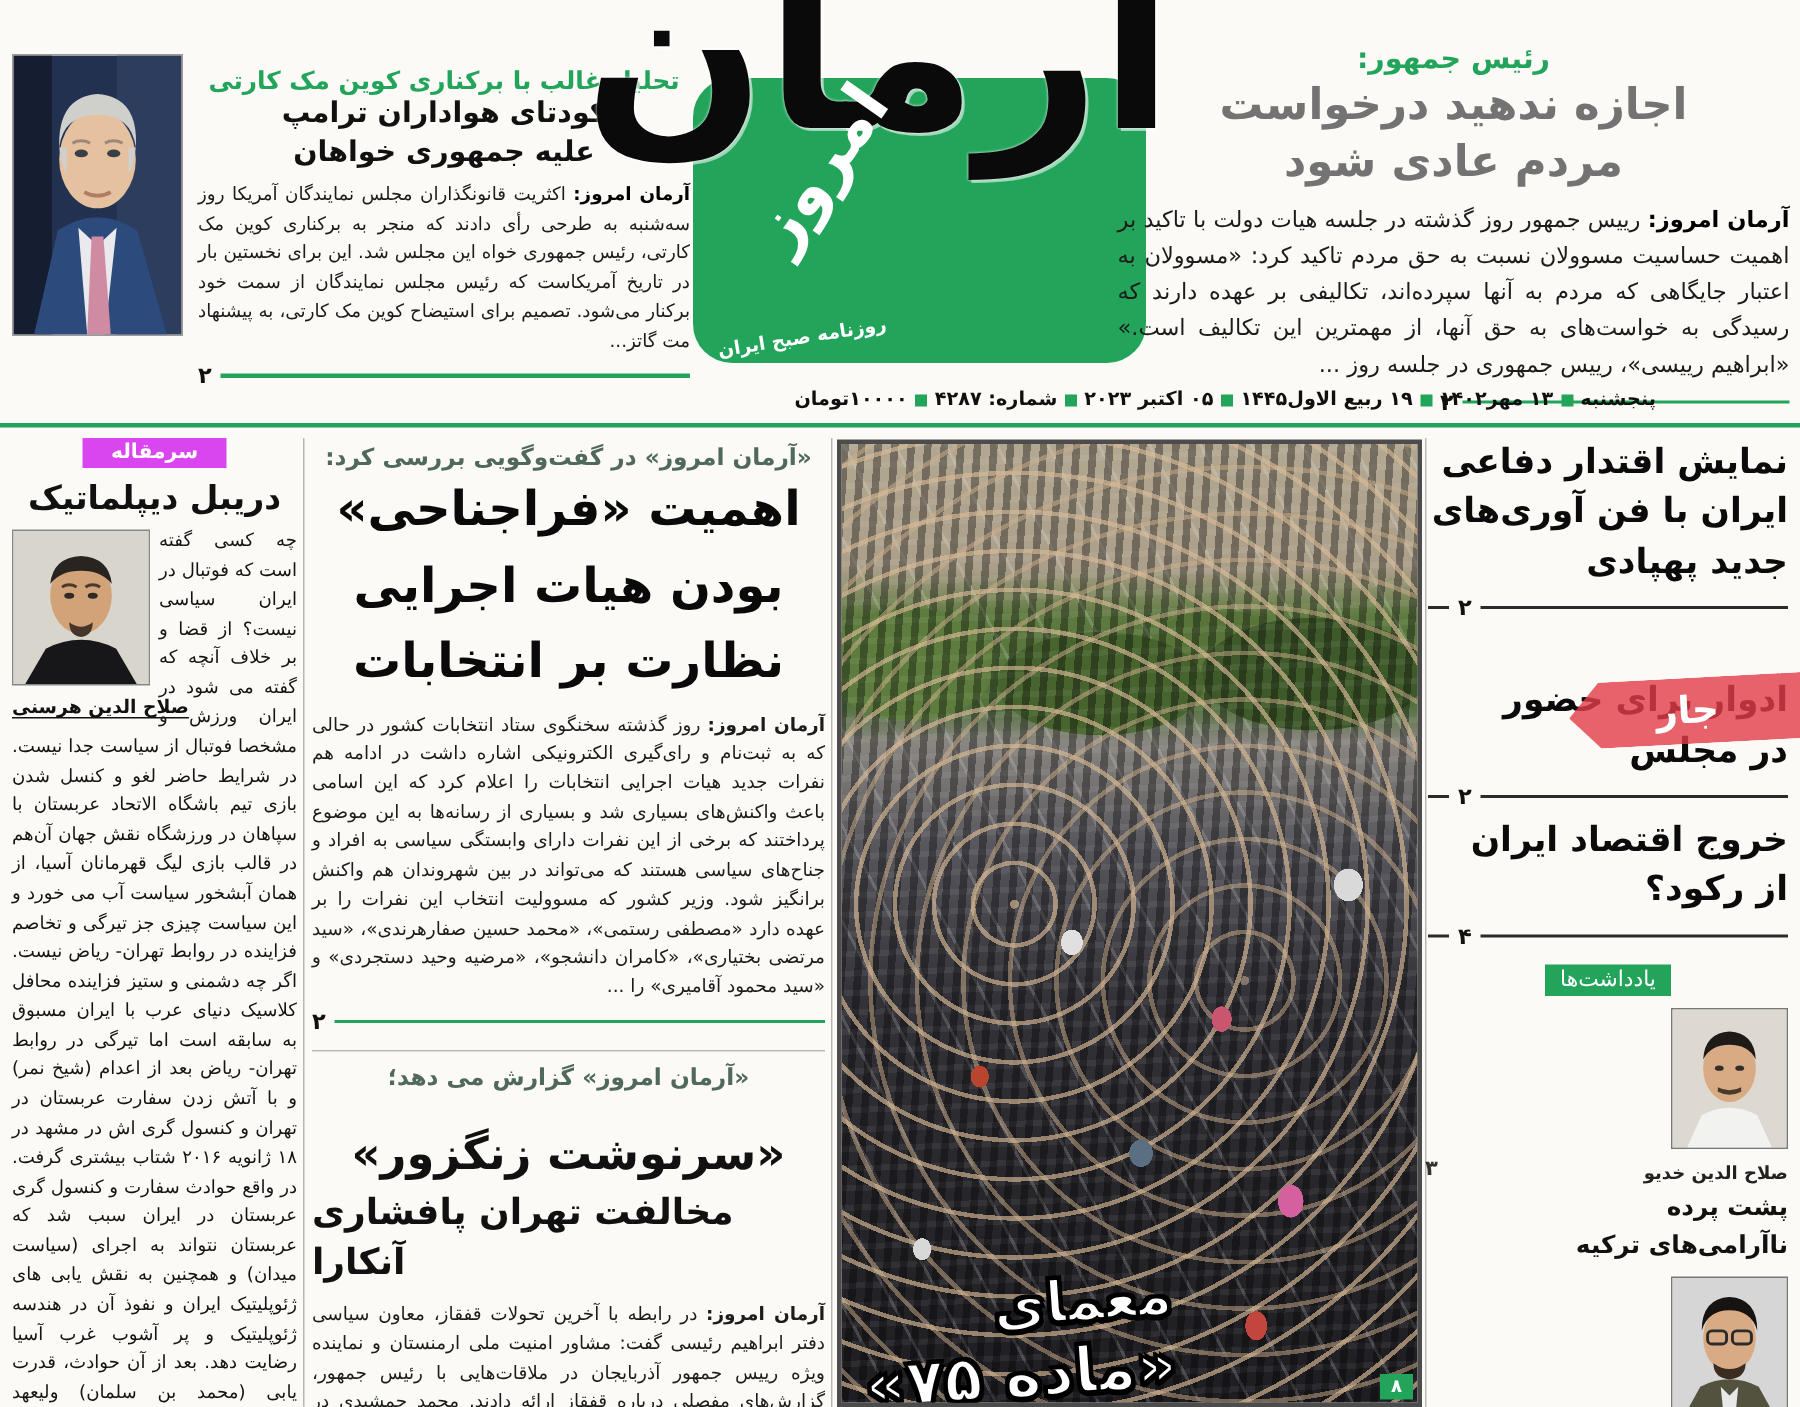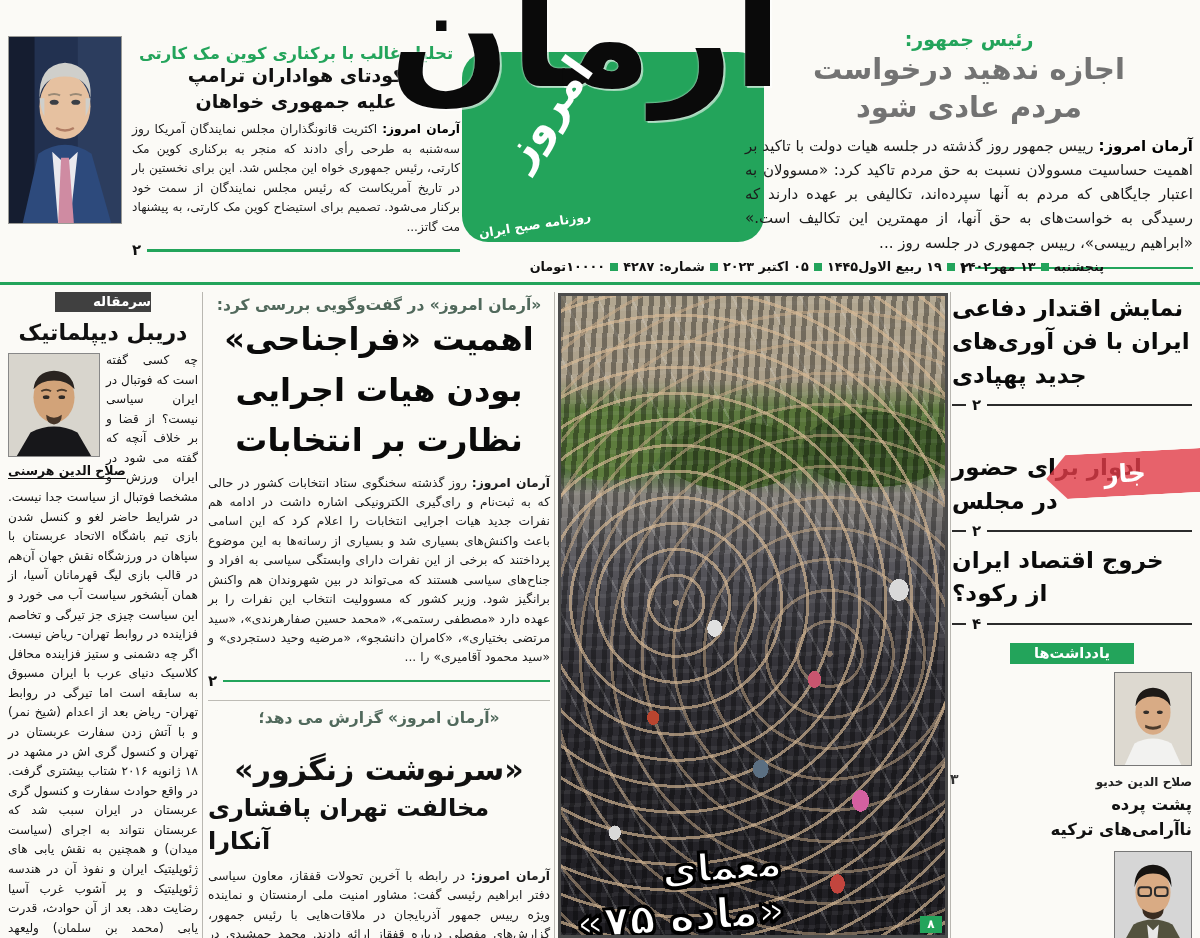--- a/index.html
+++ b/index.html
@@ -38,30 +38,30 @@
   .dateline { position:absolute; right:96px; top:259px; font-size:12.8px; font-weight:bold; color:#101010; display:flex; align-items:center; gap:5px; white-space:nowrap; }
   .dateline .sq { display:inline-block; width:8px; height:8px; background:#23a45b; }
 
   .green-rule { position:absolute; left:0; top:282px; width:1200px; height:3px; background:#23a45b; }
 
   
   .vd { position:absolute; top:292px; bottom:0; width:1px; background:#b9b7b1; }
 
   
   .right-col { position:absolute; left:952px; top:292px; width:240px; }
-  .rc-head { font-size:23px; font-weight:bold; text-align:left; line-height:1.45; letter-spacing:-0.5px; color:#0b0b0b; }
+  .rc-head { font-size:23px; font-weight:bold; text-align:right; line-height:1.45; letter-spacing:-0.5px; color:#0b0b0b; }
   .rc-block { margin-bottom:4px; }
   .ribbon {
     position:absolute; left:94px; top:160px; width:158px; height:44px; z-index:5;
     background:rgba(226,60,72,.8); clip-path:polygon(0 52%,13% 0,100% 0,100% 100%,13% 100%);
     color:#fff; font-weight:bold; font-size:25px; text-align:center; line-height:44px;
     transform:rotate(-3deg); letter-spacing:4px;
   }
   .notes { margin-top:10px; }
-  .notes-label { width:124px; margin:0 auto 8px auto; background:#23a45b; color:#fff; font-weight:bold; font-size:14.5px; text-align:center; padding:2px 0 3px; }
+  .notes-label { width:84px; margin:0 auto 8px auto; background:#23a45b; color:#fff; font-weight:normal; font-size:14.5px; text-align:center; padding:2px 0 3px; }
   .note-item { position:relative; display:flex; gap:7px; margin-bottom:9px; min-height:92px;flex-direction:column; }
   .note-photo { width:78px; height:94px; border:1px solid #777; flex:none; }
   .note-text { flex:1; padding-top:2px; }
   .note-author { font-size:12px; font-weight:bold; color:#222; white-space:nowrap; }
   .note-title { font-size:16.5px; font-weight:bold; line-height:1.5; margin-top:4px; letter-spacing:-0.4px; }
   .note-page { position:absolute; left:-2px; top:58%; font-size:14px; font-weight:bold; color:#333; }
 
   
   .photo-fig { position:absolute; left:558px; top:293px; width:390px; height:645px; border:3px solid #4c4c4c; overflow:hidden;
     background:
@@ -101,21 +101,21 @@
   .center-col { position:absolute; left:208px; top:296px; width:342px; }
   .c-kicker { color:#51695c; font-weight:bold; font-size:15.5px; text-align:center; }
   .c-head1 { font-size:32px; font-weight:bold; text-align:center; line-height:1.58; letter-spacing:-1px; color:#0a0a0a; }
   .c-body { font-size:12.3px; line-height:1.58; text-align:justify; color:#1c1c1c; margin-top:8px; }
   .c-sep { border:none; border-top:1px solid #bdbbb5; margin:10px 0 8px; }
   .c-head2a { font-size:30px; font-weight:bold; text-align:center; line-height:1.5; letter-spacing:-1px; }
   .c-head2b { font-size:24px; font-weight:bold; text-align:left; line-height:1.4; letter-spacing:-0.8px; }
 
   
   .left-col { position:absolute; left:8px; top:292px; width:190px; }
-  .ed-label { width:96px; margin:0 auto; background:#404040; color:#fff; font-weight:bold; font-size:13.5px; text-align:right; padding:1px 0 3px; }
+  .ed-label { width:96px; margin:0 auto; background:#d946ef; color:#fff; font-weight:bold; font-size:13.5px; text-align:center; padding:1px 0 3px; }
   .ed-title { font-size:22px; font-weight:bold; text-align:center; margin:8px 0 6px; letter-spacing:-0.5px; }
   .ed-photo-wrap { float:left; width:92px; margin:2px 6px 2px 0; direction:ltr; }
   .ed-photo { width:92px; height:104px; border:1px solid #888; }
   .ed-author { font-size:12.5px; font-weight:bold; text-decoration:underline; text-underline-offset:3px; white-space:nowrap; margin-top:2px; }
   .ed-body { font-size:12.1px; line-height:1.62; text-align:justify; color:#141414; }
 </style>
 </head>
 <body>
 
 <div class="page">

